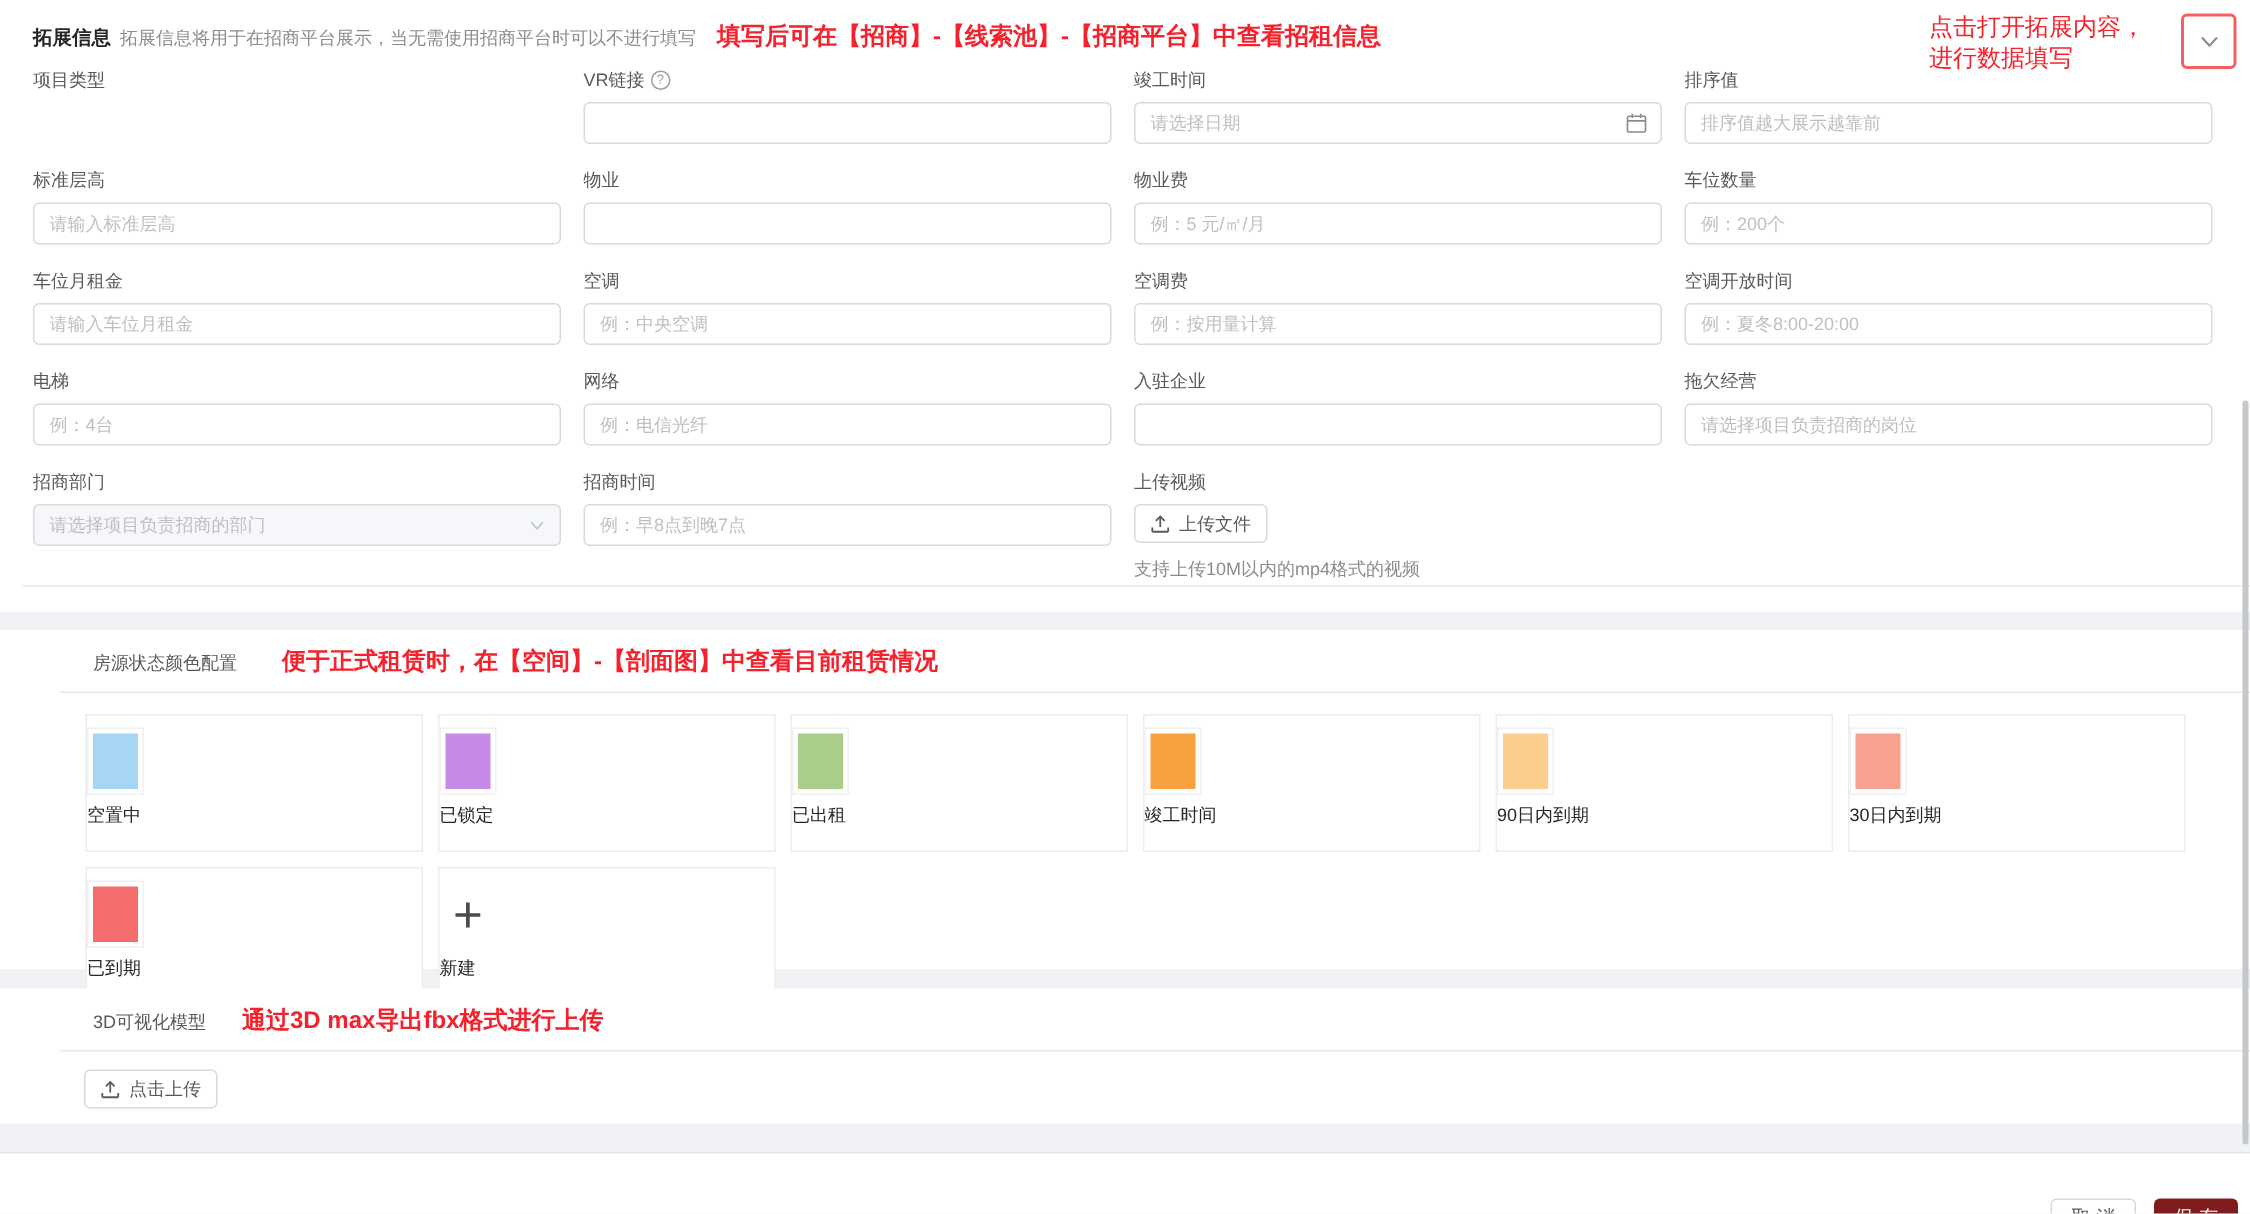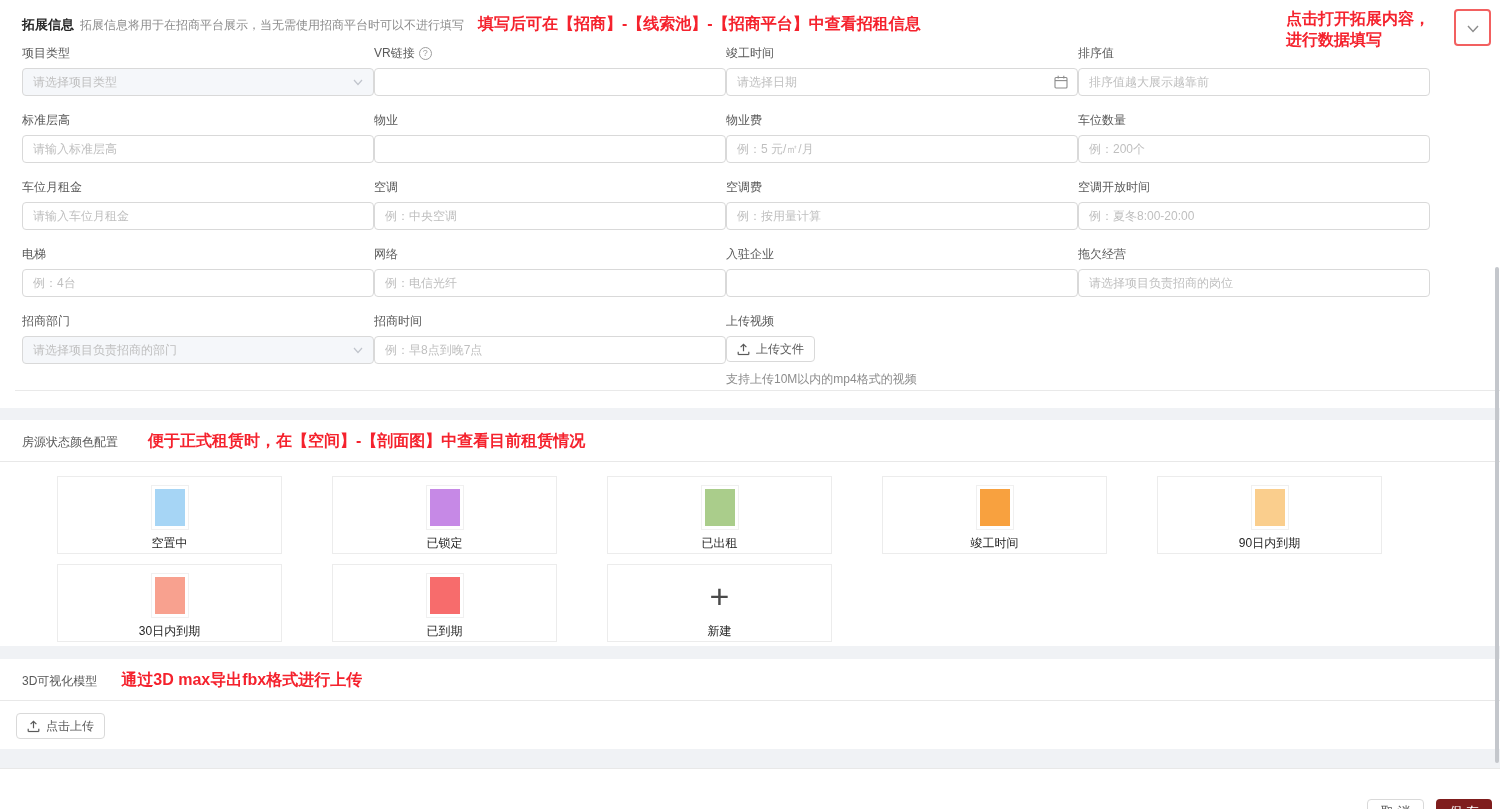--- a/index.html
+++ b/index.html
@@ -4,41 +4,41 @@
 <style>
   * { margin:0; padding:0; box-sizing:border-box; }
   html,body { width:1500px; height:809px; }
   body {
     background:#f0f2f5;
     font-family:"Liberation Sans","DejaVu Sans",sans-serif;
     position:relative;
     overflow:hidden;
     color:#595959;
   }
-  .panel { background:#fff; position:relative; }
+  .panel { background:#fff; position:relative;padding-left:40px; }
 
   
   .p1 { height:408px; padding:14px 22px 12px 22px; }
   .sec-head { display:flex; align-items:baseline; }
   .sec-title { font-size:13px; font-weight:700; color:#262626; }
   .sec-sub { font-size:12px; color:#8c8c8c; margin-left:6px; }
   .red-note { font-size:16px; font-weight:700; margin-left:14px; white-space:nowrap; }
   .p1-divider { position:absolute; left:15px; right:0; bottom:17px; height:1px; background:#e9e9e9; }
 
   .topright-note {
     position:absolute; top:8px; right:56px; width:158px;
-    font-size:16px; font-weight:700; line-height:21px; text-align:left;
+    font-size:16px; font-weight:400; line-height:21px; text-align:left;
   }
   .collapse-btn {
     position:absolute; top:9px; right:9px; width:37px; height:37px;
     background:#fff; border:2px solid #f26060; border-radius:4px;
     display:flex; align-items:center; justify-content:center; cursor:pointer;
   }
 
-  .form-grid { display:grid; grid-template-columns:repeat(4,352px); margin-top:10px; }
+  .form-grid { display:grid; grid-template-columns:repeat(4,352px); column-gap:15px; margin-top:10px; }
   .field { margin-bottom:16px; }
   .f-label { font-size:12px; color:#595959; height:16px; margin-bottom:7px; display:flex; align-items:center; gap:4px; }
   .f-input, .select-box, .date-wrap {
     width:100%; height:28px; border:1px solid #d9d9d9; border-radius:4px;
     font-size:12px; background:#fff;
   }
   .f-input { padding:0 10px; color:#595959; outline:none; }
   .f-input::placeholder { color:#bfbfbf; }
   .select-box { background:#f5f7fa; display:flex; align-items:center; justify-content:space-between; padding:0 10px; cursor:pointer; }
   .select-ph { color:#bfbfbf; }
@@ -56,22 +56,22 @@
   }
   .upload-hint { font-size:12px; color:#8c8c8c; margin-top:9px; }
 
   
   .gap1 { height:12px; } .gap2 { height:13px; } .gap3 { height:19px; }
   .p2 { height:226px; }
   .p-head { padding:11px 22px 9px 22px; border-bottom:1px solid #e8e8e8; display:flex; align-items:baseline; }
   .p-head .sec-title2 { font-size:12px; color:#595959; }
   .cards { padding:14px 0 0 17px; display:flex; flex-wrap:wrap; gap:10px; width:1450px; }
   .card {
-    width:225px; height:78px; border:1px solid #ececec; background:#fff;
-    display:flex; flex-direction:column; align-items:center; padding-top:8px; cursor:pointer;margin-left:40px;
+    width:225px; height:92px; border:1px solid #ececec; background:#fff;
+    display:flex; flex-direction:column; padding-top:8px; cursor:pointer;
   }
   .swatch-wrap { width:38px; height:45px; border:1px solid #f0f0f0; padding:3px; background:#fff; }
   .swatch { display:block; width:100%; height:100%; }
   .card-label { font-size:12px; color:#262626; margin-top:5px; }
   .plus-wrap { width:38px; height:45px; display:flex; align-items:center; justify-content:center; }
   .plus-glyph { font-size:34px; font-weight:200; color:#4a4a4a; line-height:34px; }
 
   
   .p3 { height:90px; }
   .p3-body { padding:12px 16px; }
@@ -102,26 +102,20 @@
       <svg width="12" height="8" viewBox="0 0 12 8">
           <polyline points="1,1 6,6.5 11,1" fill="none" stroke="#8c8c8c" stroke-width="1.4"></polyline>
         </svg>
     </span>
   </div>
 
   <div class="form-grid">
 
     <div class="field">
       <div class="f-label">项目类型</div>
-      <div class="select-box">
-        <span class="select-ph">请选择项目类型</span>
-        <span><svg width="10" height="7" viewBox="0 0 10 7">
-              <polyline points="1,1 5,5.5 9,1" fill="none" stroke="#c0c4cc" stroke-width="1.2"></polyline>
-            </svg></span>
-      </div>
     </div>
 
     <div class="field">
       <div class="f-label">
         <span>VR链接</span>
         <span class="help-circle">?</span>
       </div>
       <input class="f-input" placeholder="" style="">
     </div>
 

